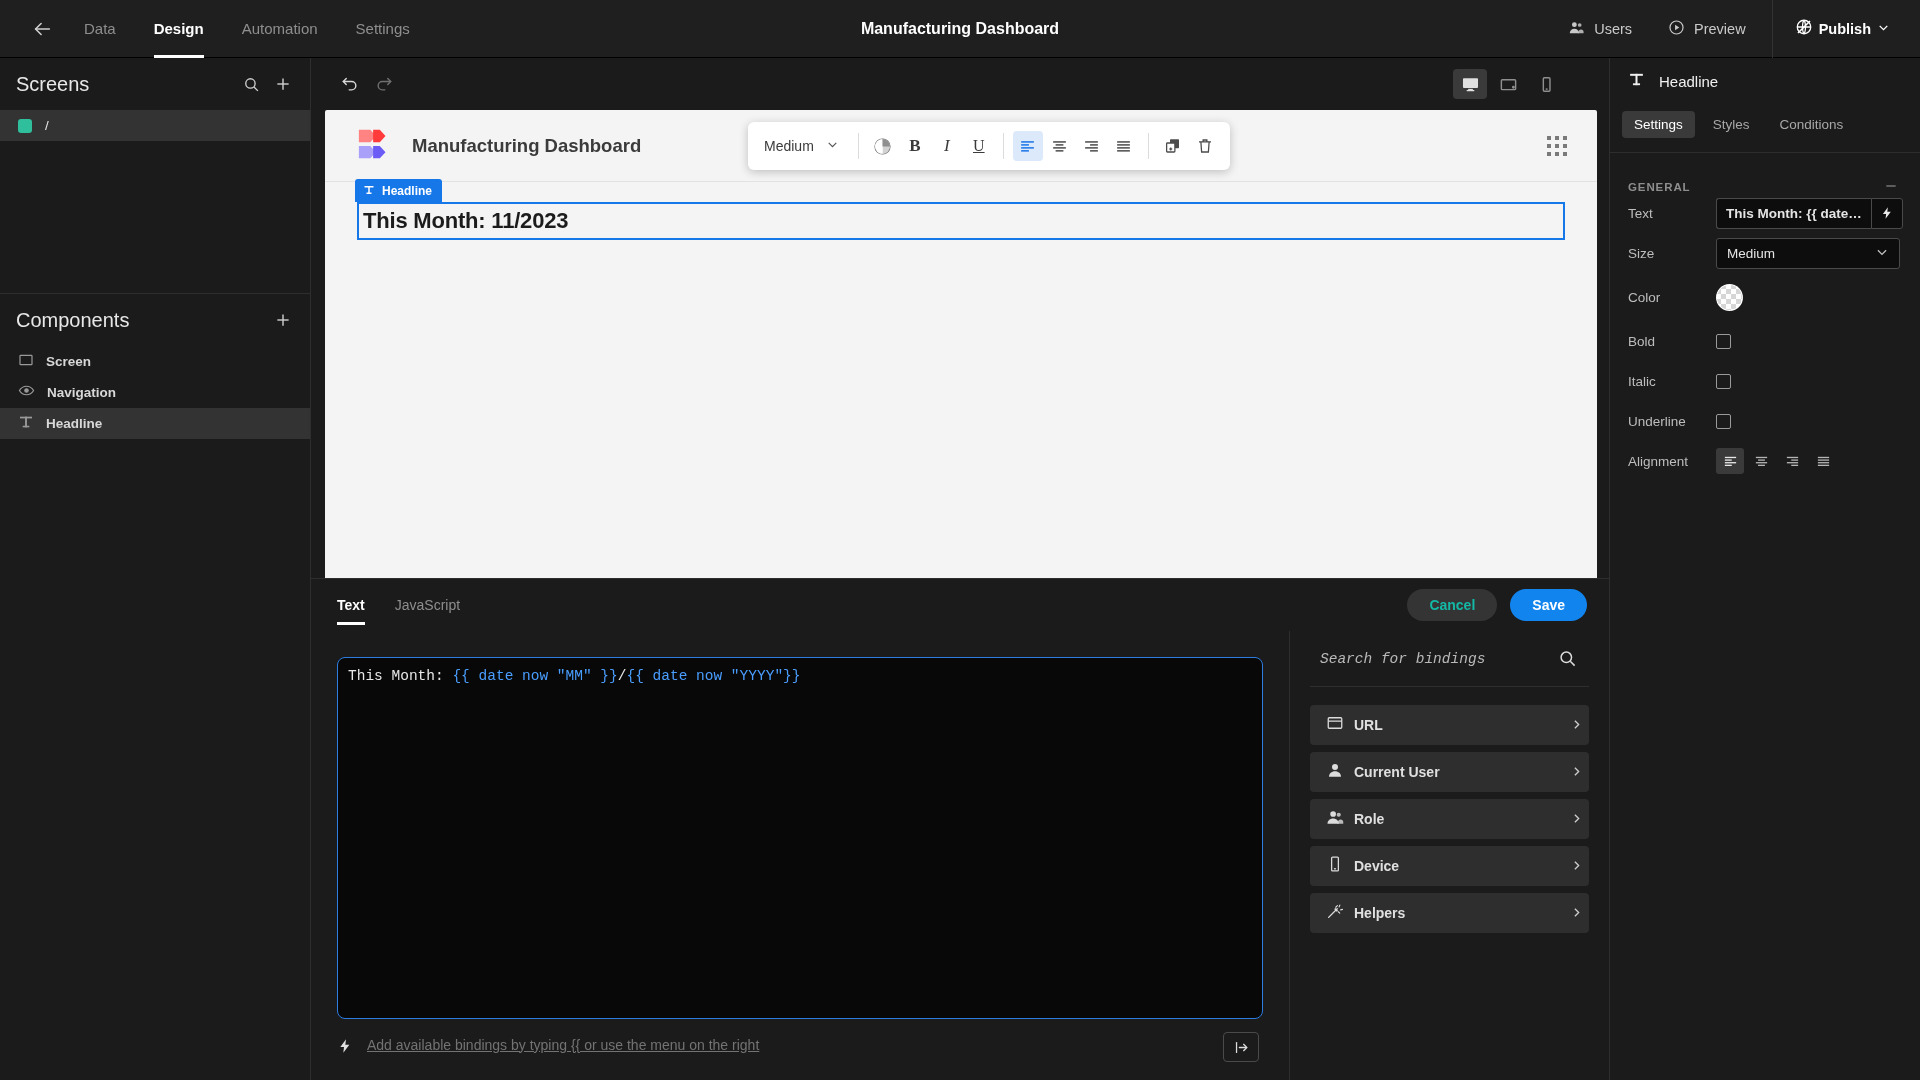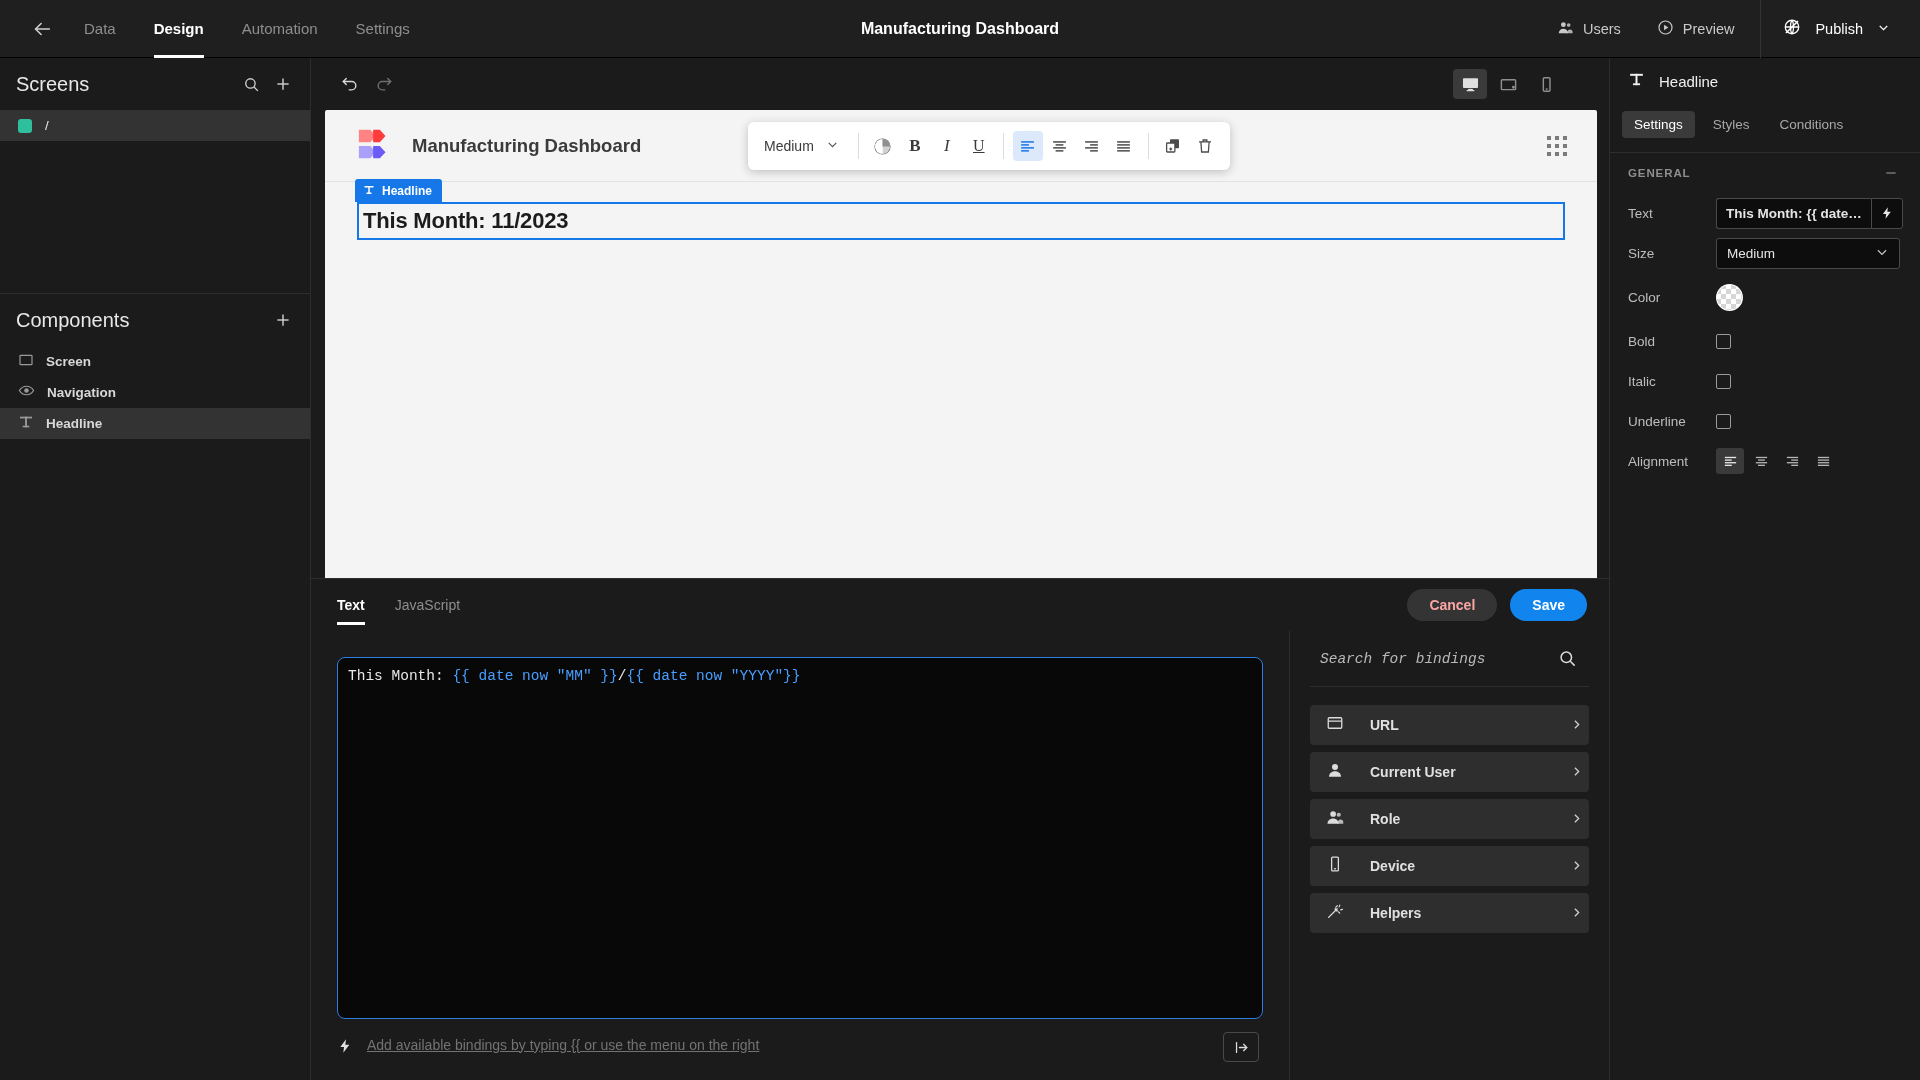--- a/index.html
+++ b/index.html
@@ -42,22 +42,22 @@
   .top-right {
     margin-left: auto; display: flex; align-items: center; height: 58px;
   }
   .top-btn {
     display: flex; align-items: center; gap: 9px;
     font-size: 14.5px; color: #c9c9c9; cursor: pointer;
     padding: 0 18px; height: 34px;
   }
   .top-divider { width: 1px; height: 58px; background: #333; margin: 0 8px; }
   .publish-btn {
-    display: flex; align-items: center; gap: 14px;
-    font-size: 14.5px; color: #fff; font-weight: normal; cursor: pointer;
+    display: flex; align-items: center; gap: 6px;
+    font-size: 14.5px; color: #fff; font-weight: bold; cursor: pointer;
     padding: 0 14px; margin-right: 16px;
   }
 
   
   #sidebar {
     position: absolute; top: 58px; left: 0; width: 311px; height: 1022px;
     background: #1b1b1b;
     border-right: 1px solid #2e2e2e;
   }
   .panel-head {
@@ -156,21 +156,21 @@
   #drawer-head { height: 52px; display: flex; align-items: center; padding: 0 22px 0 26px; }
   .drawer-tabs { display: flex; gap: 30px; height: 52px; align-items: center; }
   .drawer-tab { font-size: 14px; color: #8e8e8e; cursor: pointer; height: 52px; display: flex; align-items: center; position: relative; }
   .drawer-tab.active { color: #fff; font-weight: bold; }
   .drawer-tab.active::after { content: ""; position: absolute; bottom: 6px; left: 0; right: 0; height: 3px; background: #fff; }
   .drawer-actions { margin-left: auto; display: flex; gap: 13px; align-items: center; }
   .btn {
     height: 32px; border-radius: 16px; padding: 0 22px; font-size: 14px; font-weight: bold;
     display: flex; align-items: center; justify-content: center; cursor: pointer; border: none;
   }
-  .btn-cancel { background: #343434; color: #fca5a5; }
+  .btn-cancel { background: #343434; color: #14b8a6; }
   .btn-save { background: #1284ee; color: #fff; }
 
   #drawer-body { position: absolute; top: 52px; left: 0; right: 0; bottom: 0; display: flex; }
   #editor-col { width: 978px; padding: 26px 26px 0 26px; position: relative; }
   #code-editor {
     height: 362px; background: #080808; border: 1px solid #2d7ce0; border-radius: 8px;
     padding: 8px 10px; font-family: "Liberation Mono", monospace; font-size: 14.5px;
     line-height: 20px; color: #e8e8e8; overflow: hidden;
   }
   .hb { color: #4a9eff; }
@@ -186,41 +186,41 @@
     padding: 0 4px 0 10px;
   }
   #binding-search input {
     flex: 1; background: transparent; border: none; outline: none;
     font-family: Liberation Mono, monospace; font-size: 14.5px; font-style: italic; color: #b9b9b9;
   }
   #binding-search input::placeholder { color: #b9b9b9; font-style: italic; }
   .binding-list { padding-top: 18px; display: flex; flex-direction: column; gap: 7px; }
   .binding-item {
     height: 40px; background: #2e2e2e; border-radius: 4px;
-    display: flex; align-items: center; padding: 0 6px 0 16px; gap: 26px; cursor: pointer;
+    display: flex; align-items: center; padding: 0 6px 0 16px; gap: 10px; cursor: pointer;
   }
   .binding-item .lbl { font-size: 14px; font-weight: bold; color: #e0e0e0; }
   .binding-item .chev { margin-left: auto; color: #cfcfcf; font-size: 15px; }
 
   
   #rightpanel {
     position: absolute; top: 58px; right: 0; width: 311px; height: 1022px;
     background: #1b1b1b; border-left: 1px solid #2e2e2e;
   }
   #rp-head { height: 46px; display: flex; align-items: center; gap: 14px; padding: 0 18px; }
   #rp-title { font-size: 15px; color: #f0f0f0; }
   #rp-tabs { display: flex; gap: 6px; padding: 0 12px; height: 40px; align-items: center; }
   .rp-tab {
     font-size: 13.5px; color: #a8a8a8; cursor: pointer;
     padding: 6px 12px; border-radius: 4px;
   }
   .rp-tab.active { background: #3a3a3a; color: #fff; }
   #rp-divider { height: 1px; background: #2e2e2e; margin-top: 8px; }
   #general-head {
-    height: 40px; display: flex; align-items: center; padding: 0 22px 0 18px;
+    height: 40px; display: flex; align-items: flex-end; padding: 0 22px 0 18px;
   }
   #general-head .t { font-size: 11.5px; letter-spacing: .9px; color: #8e8e8e; font-weight: bold; }
   #general-head .collapse { margin-left: auto; color: #8e8e8e; cursor: pointer; font-size: 14px; line-height: 8px; }
   .prop-row { display: flex; align-items: center; height: 40px; padding: 0 20px 0 18px; }
   .prop-label { width: 88px; font-size: 13.5px; color: #bdbdbd; flex-shrink: 0; }
   .prop-ctrl { flex: 1; display: flex; align-items: center; }
   .text-input-group { display: flex; width: 100%; height: 31px; }
   .text-input {
     flex: 1; background: #0d0d0d; border: 1px solid #4a4a4a; border-right: none;
     border-radius: 3px 0 0 3px; color: #e4e4e4; font-size: 13.5px;

